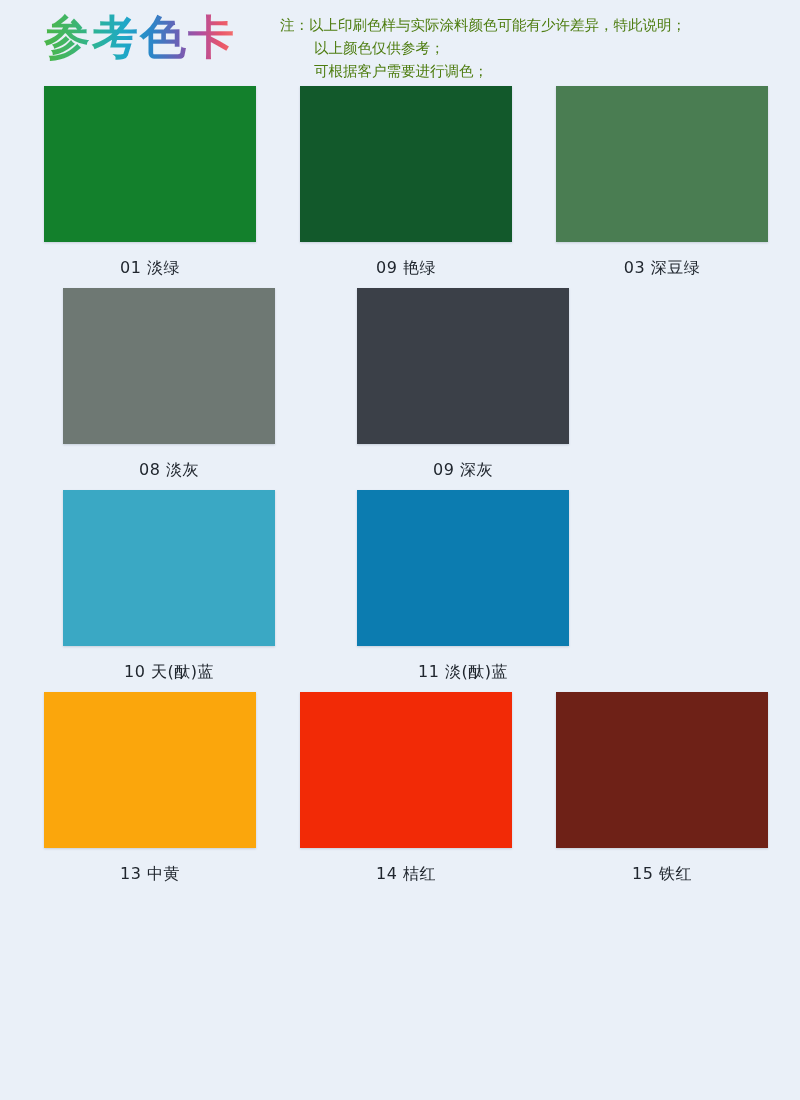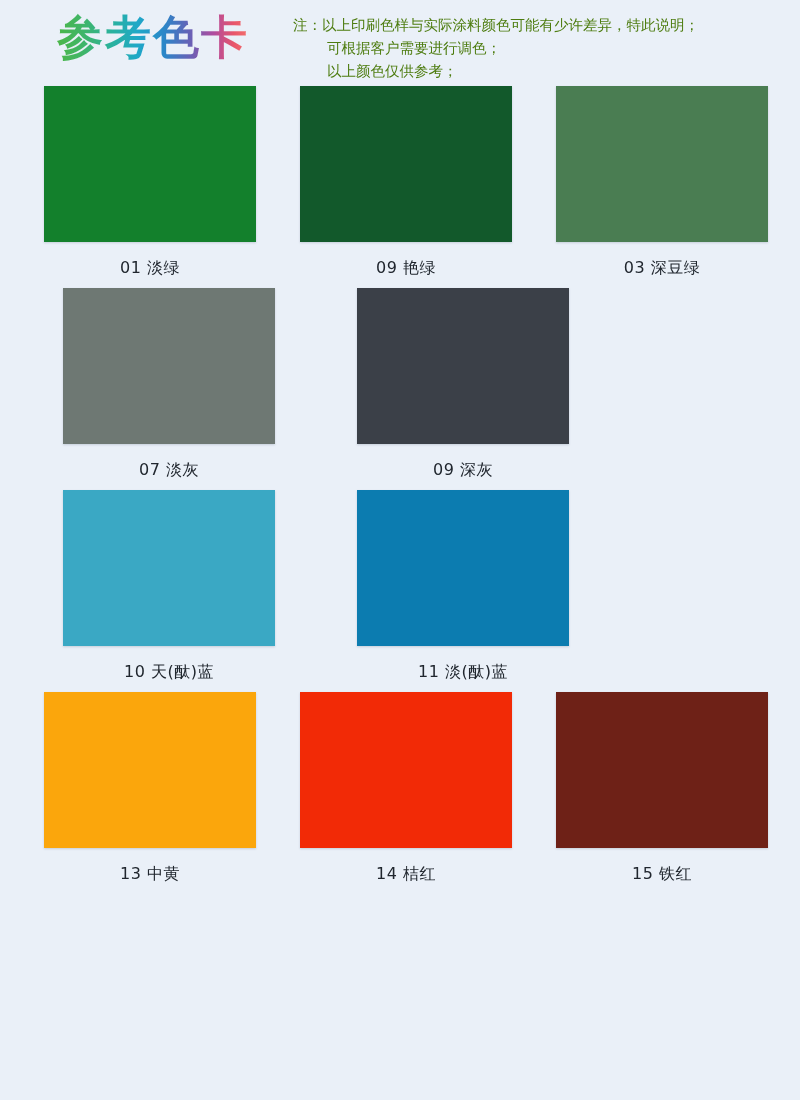--- a/index.html
+++ b/index.html
@@ -14,21 +14,21 @@
     overflow: hidden;
     position: relative;
   }
 
   
   .header {
     position: relative;
     height: 86px;
     display: flex;
     align-items: flex-start;
-    padding: 6px 0 0 13px;
+    padding: 6px 0 0 0;
   }
 
   .brand-title {
     margin-left: 44px;
     margin-top: 2px;
     font-family: "DejaVu Sans", sans-serif;
     font-size: 46px;
     font-weight: 700;
     letter-spacing: 2px;
     line-height: 58px;
@@ -103,22 +103,22 @@
 </style>
 </head>
 <body>
 
 <div class="header">
   <div style="display:flex; flex-direction:column;">
     <div class="brand-title">参考色卡</div>
   </div>
   <div class="note">
     <span class="note-line">注：以上印刷色样与实际涂料颜色可能有少许差异，特此说明；</span>
+    <span class="note-line indented">以上颜色仅供参考；</span>
     <span class="note-line indented">可根据客户需要进行调色；</span>
-    <span class="note-line indented">以上颜色仅供参考；</span>
   </div>
 </div>
 
 <div class="grid">
     <div class="row">
       <div class="cell">
         <div class="swatch" style="background: rgb(19, 128, 44);"></div>
         <div class="cell-label">01 淡绿</div>
       </div>
       <div class="cell">
@@ -126,21 +126,21 @@
         <div class="cell-label">09 艳绿</div>
       </div>
       <div class="cell">
         <div class="swatch" style="background: rgb(74, 125, 82);"></div>
         <div class="cell-label">03 深豆绿</div>
       </div>
     </div>
     <div class="row">
       <div class="cell">
         <div class="swatch" style="background: rgb(110, 120, 115);"></div>
-        <div class="cell-label">07 淡灰</div>
+        <div class="cell-label">08 淡灰</div>
       </div>
       <div class="cell">
         <div class="swatch" style="background: rgb(59, 64, 72);"></div>
         <div class="cell-label">09 深灰</div>
       </div>
     </div>
     <div class="row">
       <div class="cell">
         <div class="swatch" style="background: rgb(58, 168, 196);"></div>
         <div class="cell-label">10 天(酞)蓝</div>

